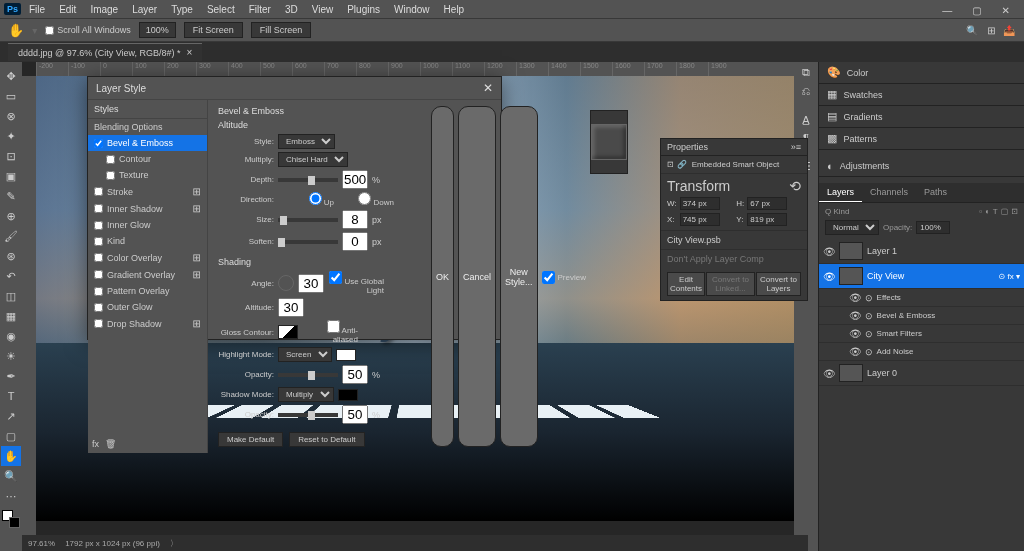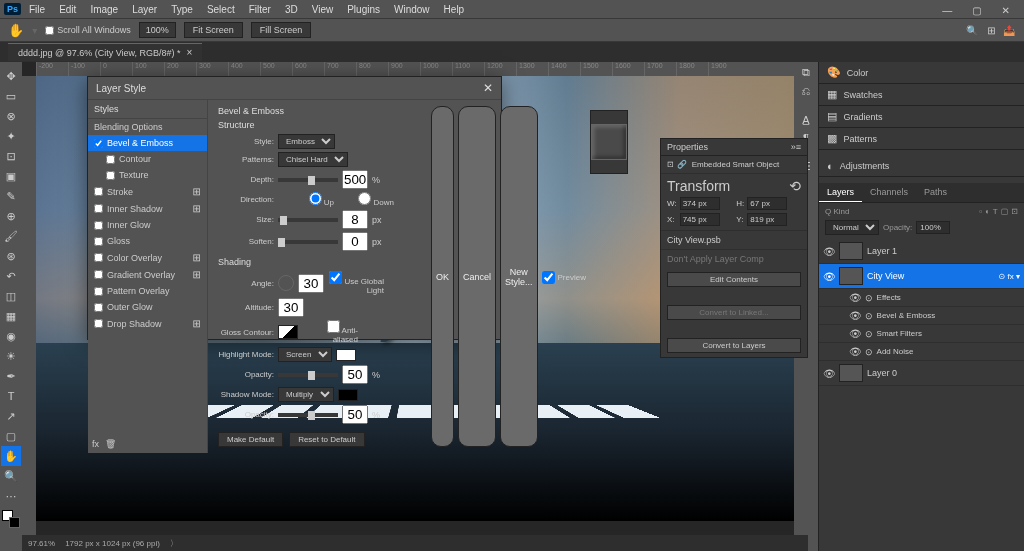--- a/index.html
+++ b/index.html
@@ -89,21 +89,21 @@
 .dlg-right .preview-box .cube{width:36px;height:36px;background:#4a4a4a;border:1px solid #666;box-shadow:inset 2px 2px 4px rgba(255,255,255,.2),inset -2px -2px 4px rgba(0,0,0,.4)}
 
 
 .props{position:absolute;top:138px;left:660px;width:148px;background:#383838;border:1px solid #222;z-index:90;font-size:9px;color:#ccc}
 .props .hdr{padding:3px 6px;display:flex;justify-content:space-between;border-bottom:1px solid #222;font-size:9px}
 .props .sub{padding:4px 6px;display:flex;align-items:center;gap:4px;font-size:8px}
 .props .sect{padding:4px 6px;border-top:1px solid #2e2e2e}
 .props .sect .title{font-size:14px;margin-bottom:3px;display:flex;justify-content:space-between}
 .props .grid{display:grid;grid-template-columns:auto 1fr auto 1fr;gap:3px;font-size:8px;align-items:center}
 .props .grid input{width:40px;background:#2e2e2e;border:1px solid #222;color:#ccc;font-size:8px;padding:1px 2px}
-.props .btns{display:flex;flex-direction:column;gap:18px;padding:4px 6px}
+.props .btns{display:flex;gap:1px;padding:4px 6px}
 .props .btns button{background:#4a4a4a;border:1px solid #222;color:#ccc;font-size:8px;padding:2px;cursor:pointer}
 </style>
 </head>
 <body>
 
 <div class="menubar">
   <span class="logo">Ps</span>
   <span>File</span>
   <span>Edit</span>
   <span>Image</span>
@@ -366,21 +366,21 @@
           <input type="checkbox" style="">
           <span>Inner Shadow</span>
           <span class="plus">⊞</span>
         </div>
       <div class="item">
           <input type="checkbox" style="">
           <span>Inner Glow</span>
         </div>
       <div class="item">
           <input type="checkbox" style="">
-          <span>Gloss</span>
+          <span>Kind</span>
         </div>
       <div class="item">
           <input type="checkbox" style="">
           <span>Color Overlay</span>
           <span class="plus">⊞</span>
         </div>
       <div class="item">
           <input type="checkbox" style="">
           <span>Gradient Overlay</span>
           <span class="plus">⊞</span>
@@ -399,27 +399,27 @@
           <span class="plus">⊞</span>
         </div>
       <div class="bottom">
           <span>fx</span>
           <span>🗑</span>
         </div>
     </div>
     <div class="dlg-mid">
       <div class="sect-title">Bevel &amp; Emboss</div>
       <div class="sect">
-        <div class="sect-title">Structure</div>
+        <div class="sect-title">Altitude</div>
         <div class="frow">
             <label>Style:</label>
             <select><option>Emboss</option></select>
           </div>
         <div class="frow">
-            <label>Patterns:</label>
+            <label>Multiply:</label>
             <select><option>Chisel Hard</option></select>
           </div>
         <div class="frow">
             <label>Depth:</label>
             <div class="slider">
               <div class="thumb" style="left:50%"></div>
             </div>
             <input class="num" value="500" style="">
             <span>%</span>
           </div>

